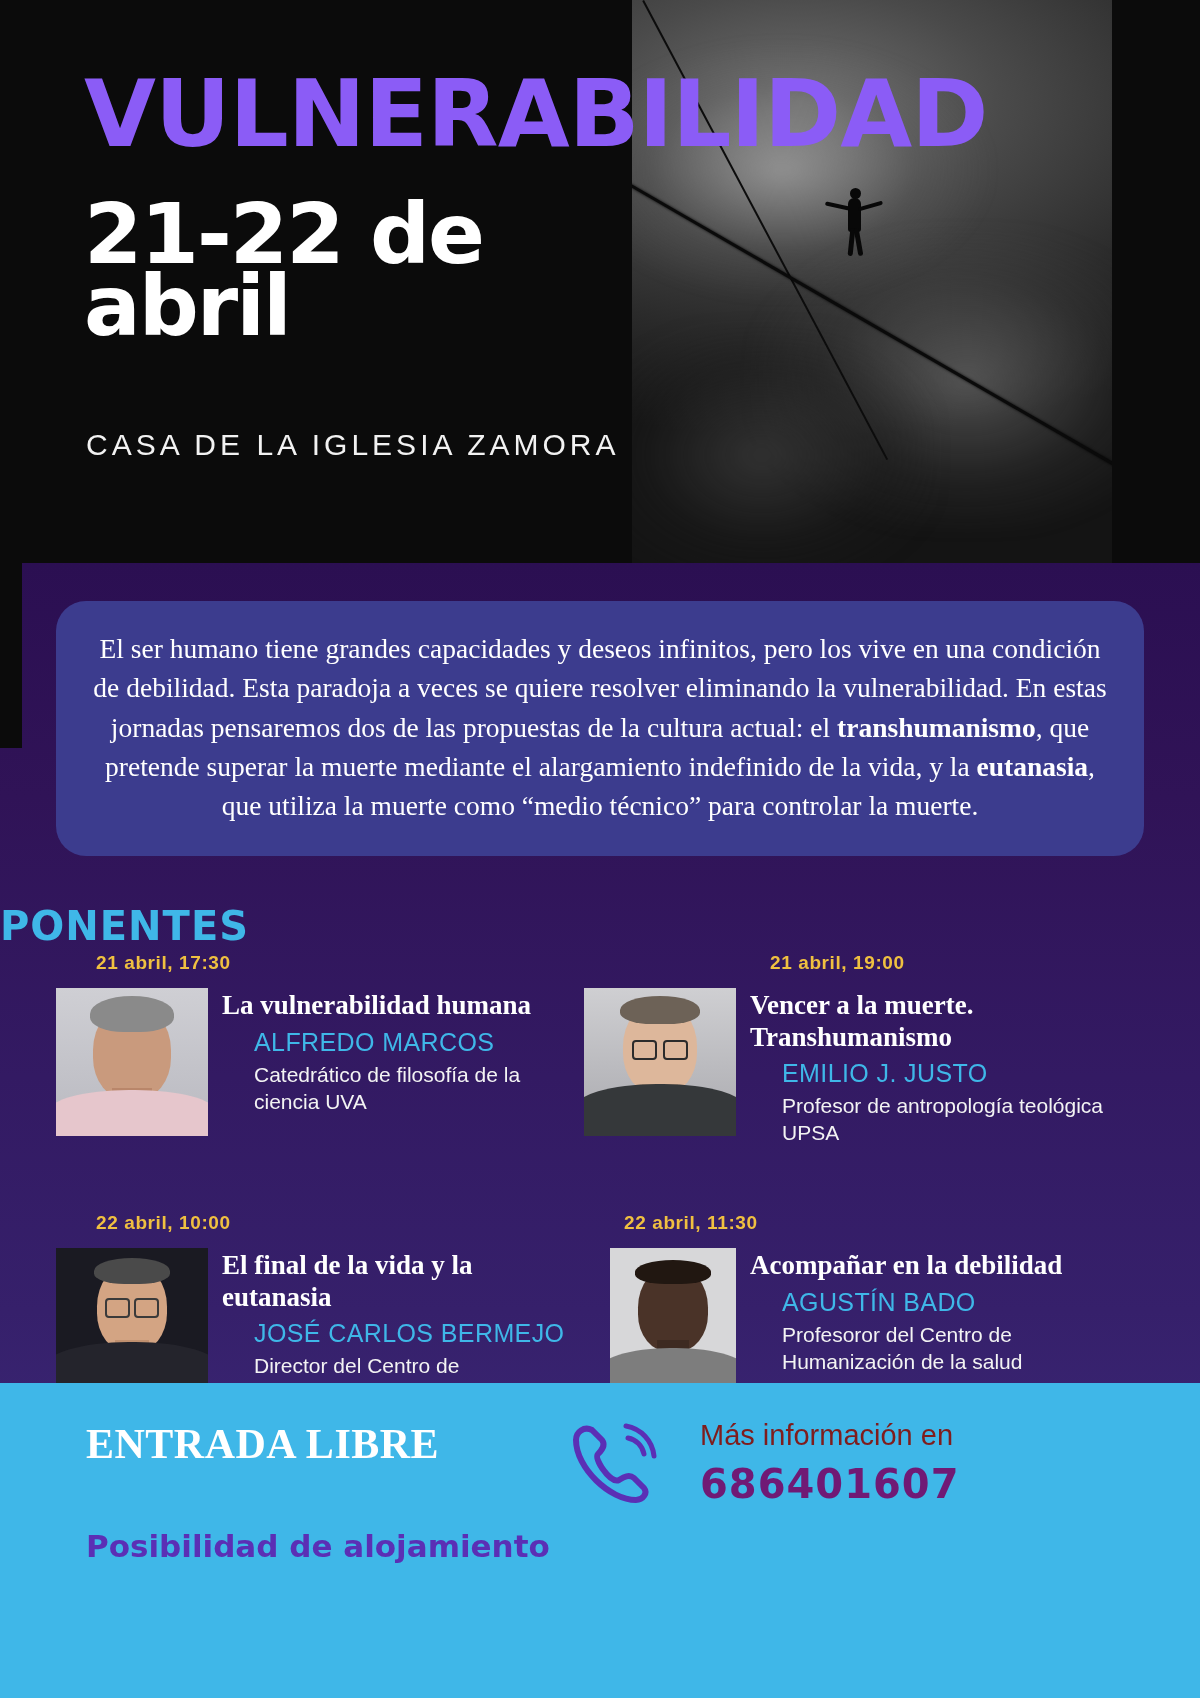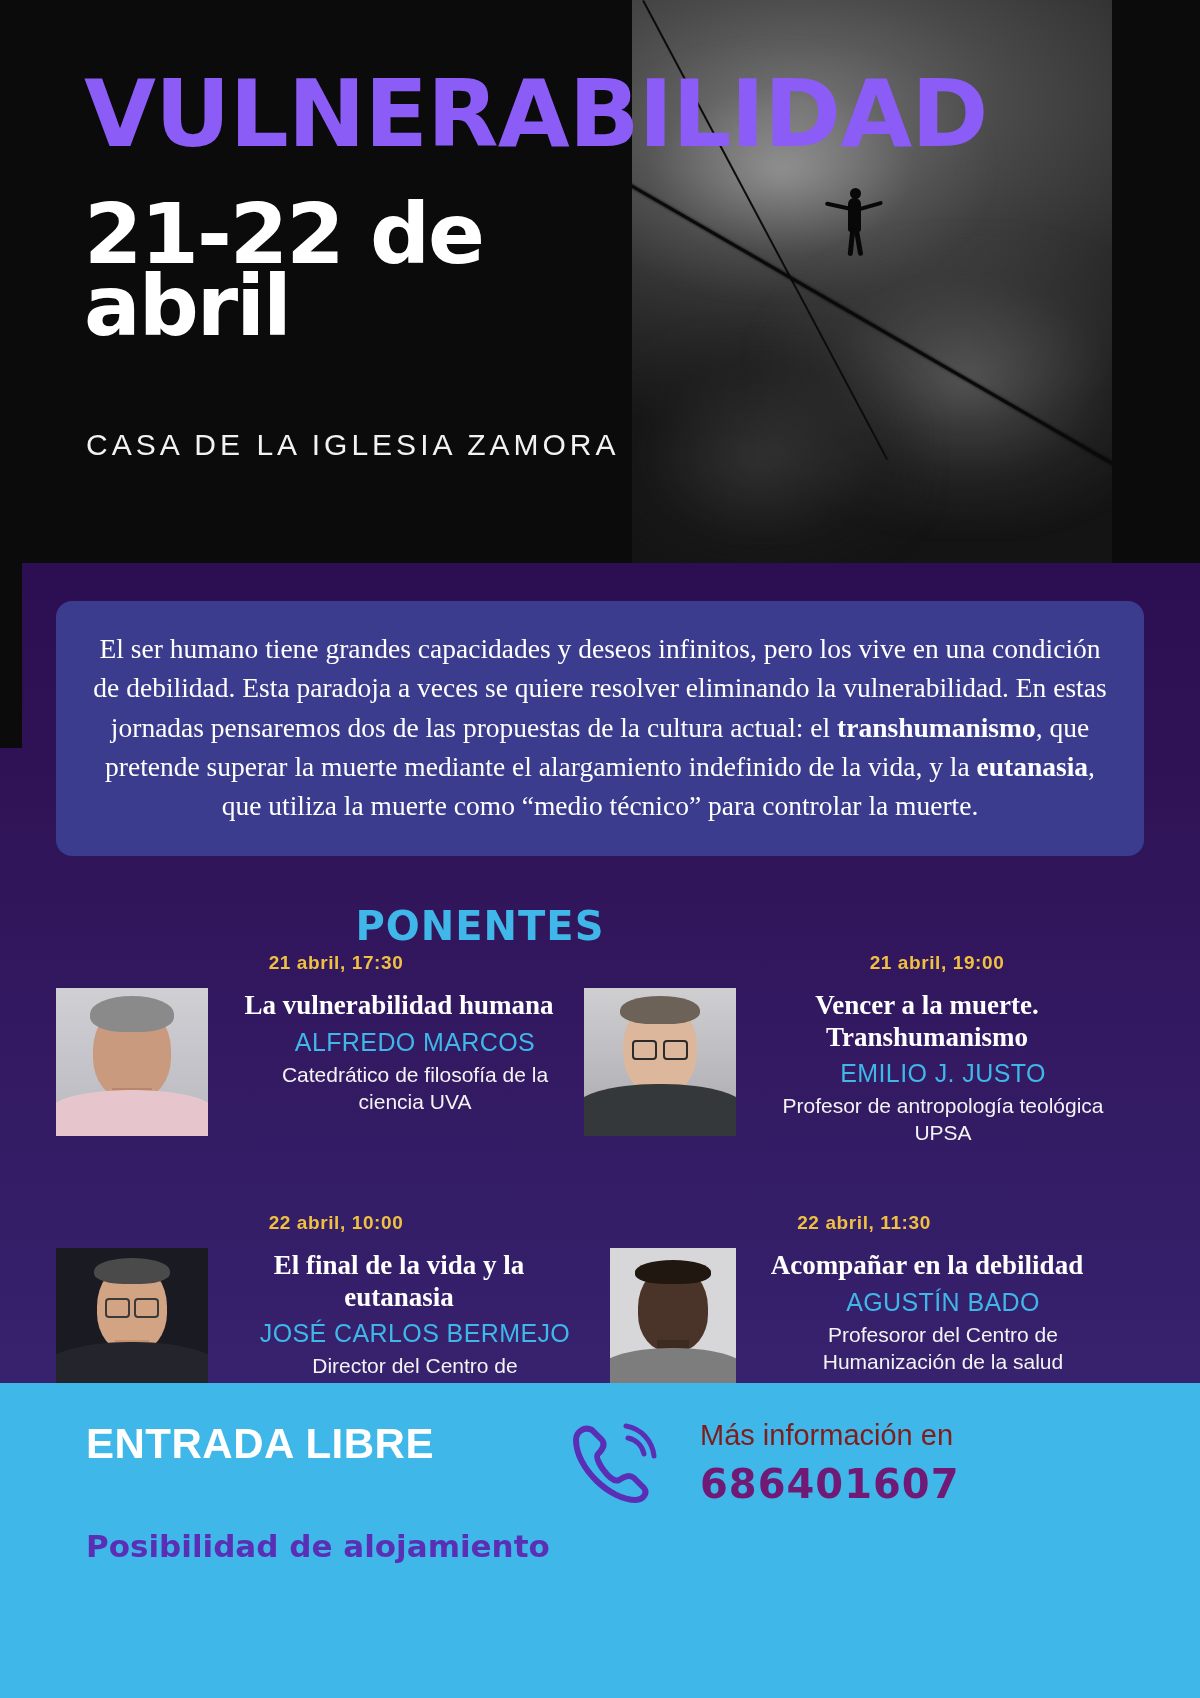--- a/index.html
+++ b/index.html
@@ -179,47 +179,45 @@
   }
 
   .intro-card {
     position: absolute;
     left: 56px;
     top: 601px;
     width: 1088px;
     box-sizing: border-box;
     padding: 28px 34px 30px;
     background: #3c3c8e;
-    border-radius: 16px;
+    border-radius: 30px;
     color: #ffffff;
     font-family: "Liberation Serif", serif;
     font-size: 27.5px;
     line-height: 1.43;
     text-align: center;
   }
   .intro-card b { font-weight: 700; }
 
   .ponentes-heading {
     position: absolute;
     left: 0;
     top: 903px;
     width: 960px;
-    text-align: center;
     color: #3fb7e8;
     font-size: 40px;
     font-weight: 700;
     letter-spacing: 1px;
     font-family: "DejaVu Sans", sans-serif;
   }
 
   
   .speaker {
     position: absolute;
     width: 520px;
-    text-align: center;
   }
   .sp-time {
     font-size: 19px;
     color: #f0c040;
     font-weight: 600;
     letter-spacing: .6px;
     margin-left: 40px;
     font-family: "Liberation Sans", sans-serif;
   }
   .sp-body {
@@ -310,21 +308,21 @@
     background: #3fb7e8;
   }
   .entrada {
     position: absolute;
     left: 86px;
     top: 37px;
     font-size: 42px;
     font-weight: 600;
     color: #ffffff;
     letter-spacing: .5px;
-    font-family: Liberation Sans, sans-serif;
+    font-family: Liberation Serif, serif;
   }
   .alojamiento {
     position: absolute;
     left: 86px;
     top: 145px;
     font-size: 31px;
     font-weight: 700;
     color: #5b2fb5;
     font-family: "DejaVu Sans", sans-serif;
   }

